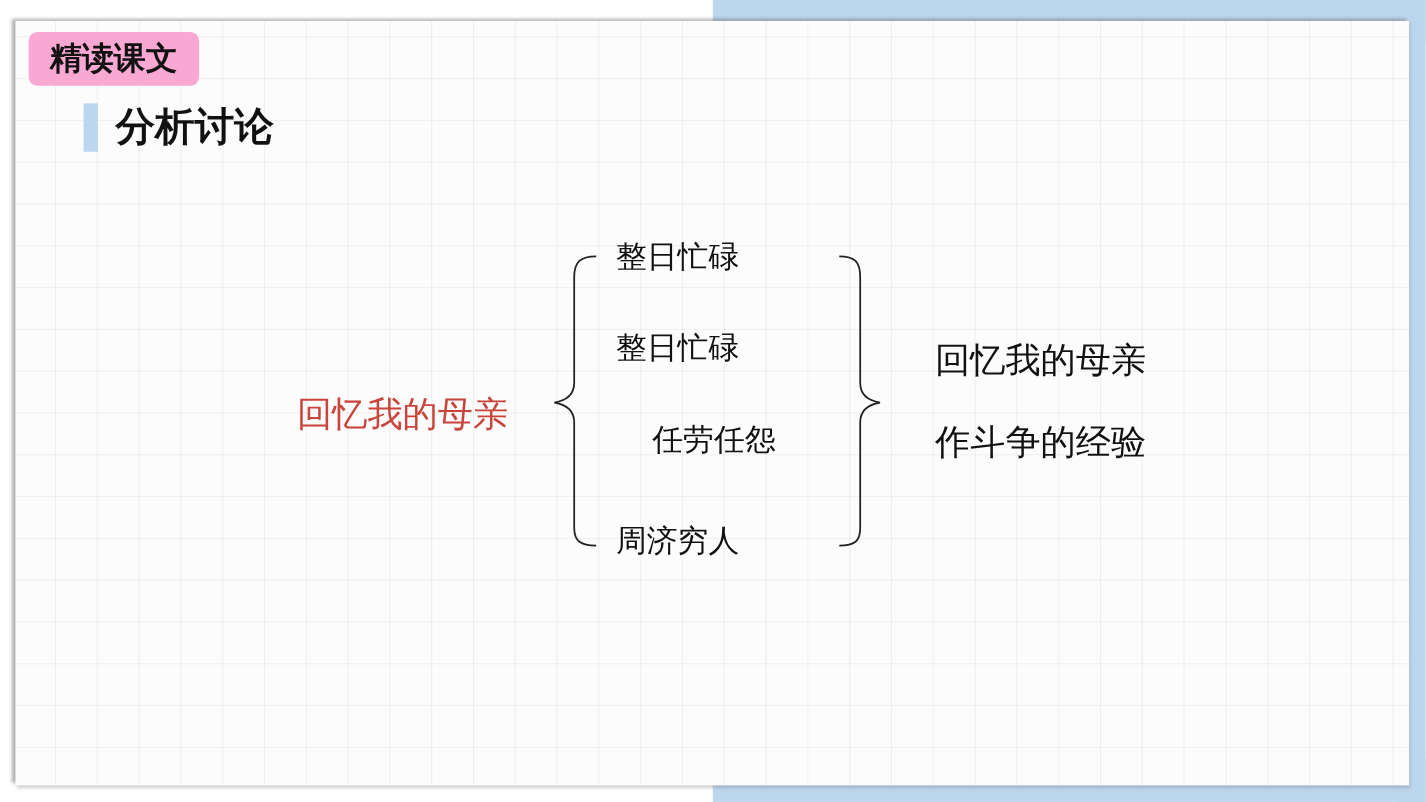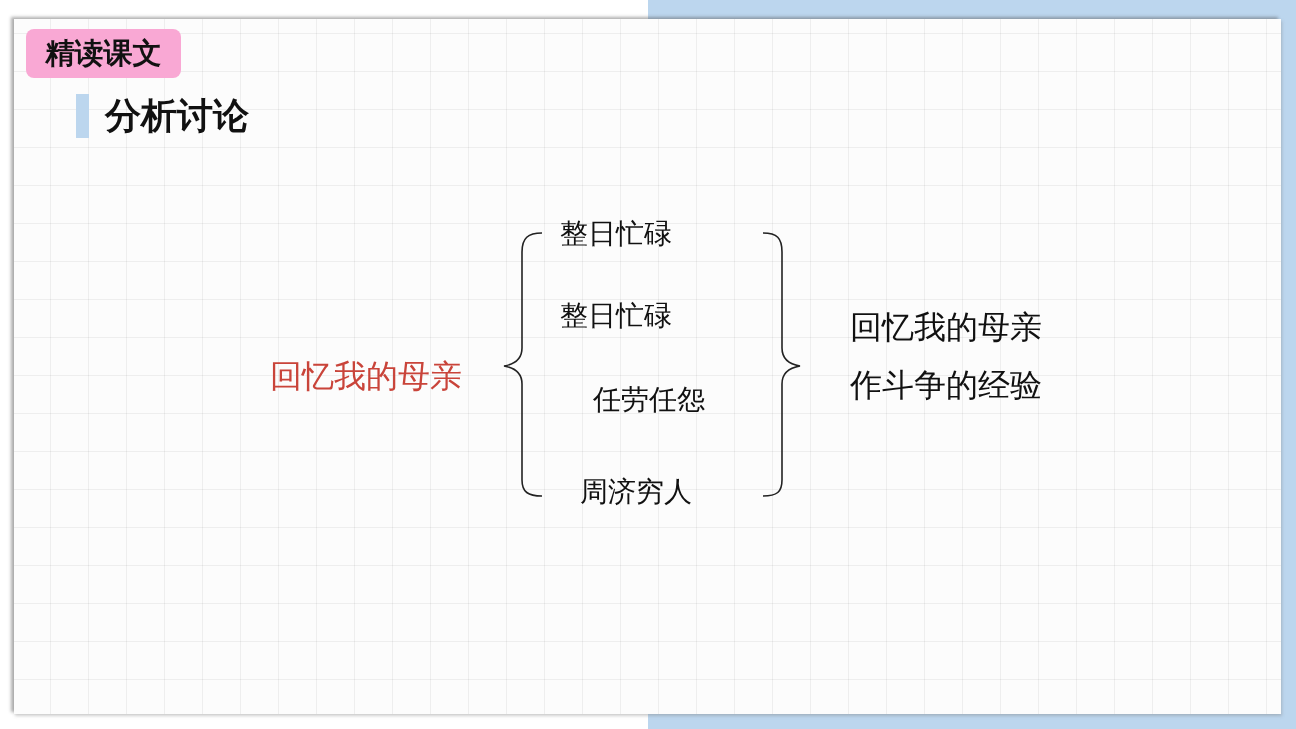--- a/index.html
+++ b/index.html
@@ -78,20 +78,20 @@
 
 <div class="left-label">回忆我的母亲</div>
 
 <svg class="brace" style="left:500px;top:230px;" width="46" height="270" viewBox="0 0 46 270">
   <path d="M42 3 C28 3 22 8 22 22 L22 118 C22 128 16 134 4 136 C16 138 22 144 22 154 L22 250 C22 262 28 266 42 266" fill="none" stroke="#222" stroke-width="1.6"></path>
 </svg>
 
 <div class="item" style="top:214px;">整日忙碌</div>
 <div class="item" style="top:296px;">整日忙碌</div>
 <div class="item" style="top:380px;margin-left:33px;">任劳任怨</div>
-<div class="item" style="top:472px;margin-left:20px;">周济穷人</div>
+<div class="item" style="top:472px;">周济穷人</div>
 
 <svg class="brace" style="left:760px;top:230px;" width="46" height="270" viewBox="0 0 46 270">
   <path d="M3 3 C17 3 22 8 22 22 L22 118 C22 128 28 134 40 136 C28 138 22 144 22 154 L22 250 C22 262 17 266 3 266" fill="none" stroke="#222" stroke-width="1.6"></path>
 </svg>
 
 <div class="result" style="top:307px;">回忆我的母亲</div>
-<div class="result" style="top:365px;">作斗争的经验</div>
+<div class="result" style="top:382px;">作斗争的经验</div>
 
 </body></html>

